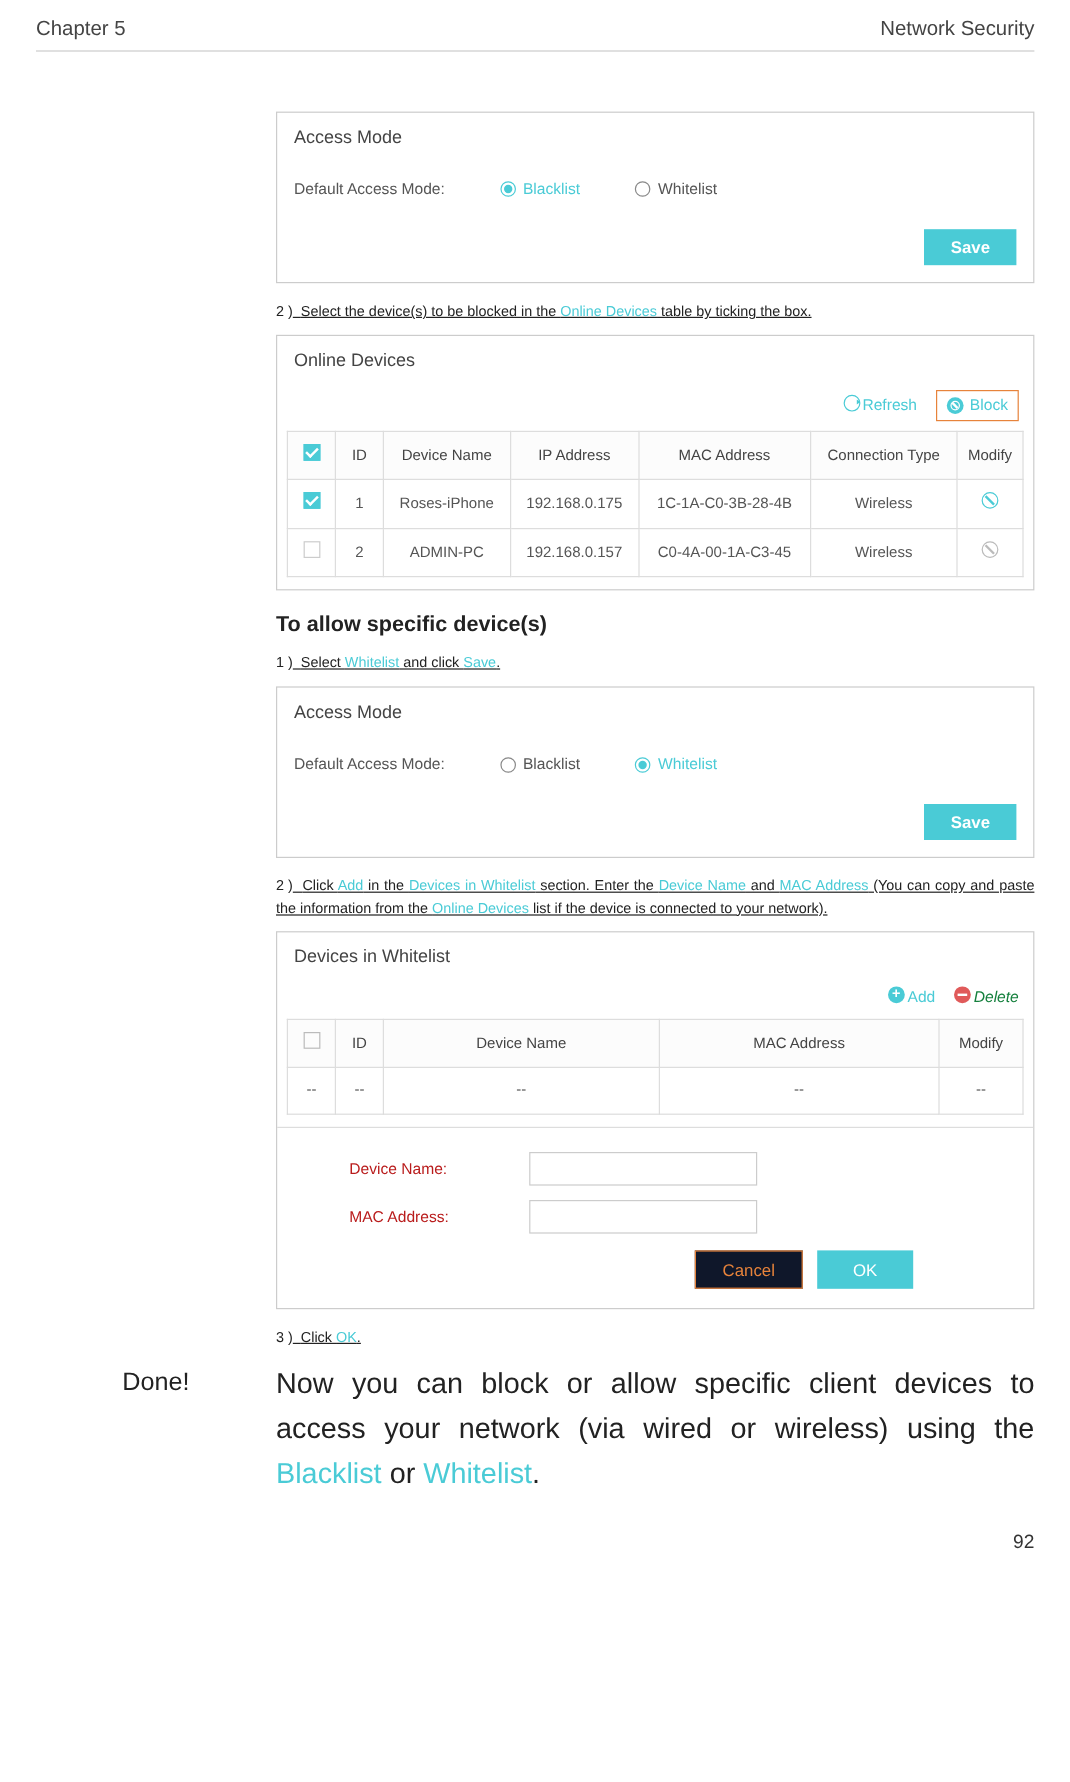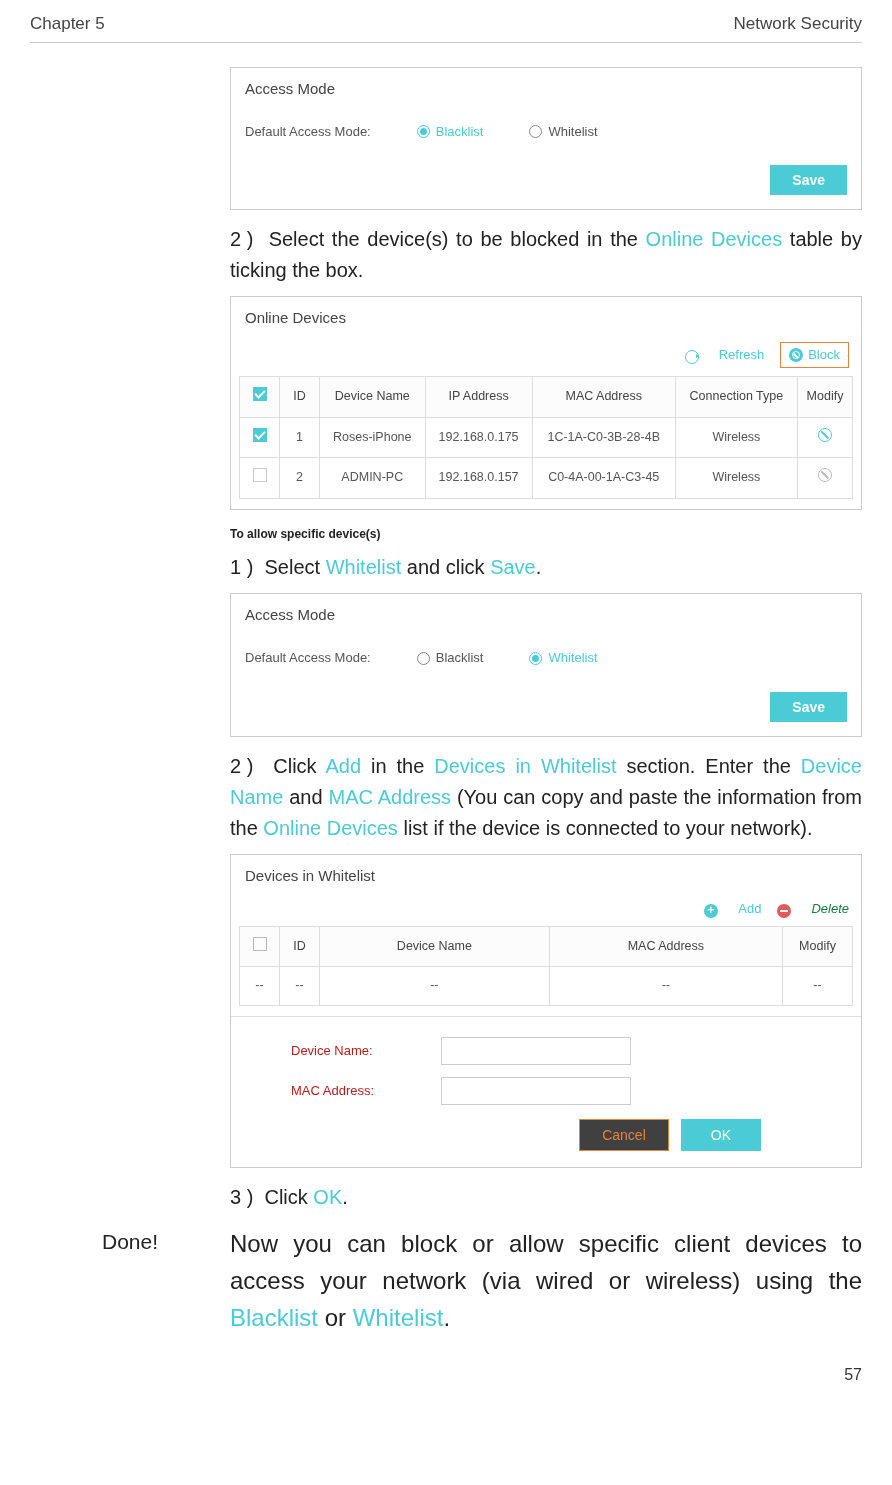--- a/index.html
+++ b/index.html
@@ -16,21 +16,21 @@
     display: flex;
     justify-content: space-between;
     border-bottom: 1px solid #ccc;
     padding-bottom: 6px;
     font-size: 17px;
     color: #444;
     font-weight: 300;
   }
   .content-col {
     margin-left: 200px;
-    margin-top: 24px;
+    margin-top: 50px;
   }
   .done-row {
     display: flex;
     margin-top: 12px;
   }
   .done-label {
     width: 200px;
     flex-shrink: 0;
     font-size: 21px;
     font-weight: 400;
@@ -86,34 +86,35 @@
     content:""; position:absolute; left:2px; top:2px; width:7px; height:7px;
     border-radius:50%; background:#4acbd6;
   }
   .radio.selected .lbl { color:#4acbd6; }
   .save-row { display:flex; justify-content:flex-end; padding: 0 14px 14px 0; }
   .btn-save {
     background:#4acbd6; color:#fff; border:none; padding:7px 22px;
     font-size:14px; font-weight:600; cursor:pointer;
   }
   .instr {
-    font-size: 20px;
+    font-size: 12px;
     line-height: 1.55;
     margin-bottom: 10px;
     text-align: justify;
     font-weight: 300;
+    text-decoration: underline;
   }
   .instr .num { display:inline-block; }
   .teal { color: #4acbd6; }
-  .h-allow { font-size:12px; font-weight:600; margin: 16px 0 10px 0; }
+  .h-allow { font-size:18px; font-weight:600; margin: 16px 0 10px 0; }
   .toolbar {
     display:flex; justify-content:flex-end; gap:16px; padding:8px 12px;
     font-size:13px; align-items:center;
   }
-  .tool-item { display:inline-flex; align-items:flex-end; gap:20px; }
+  .tool-item { display:inline-flex; align-items:flex-start; gap:2px; }
   .tool-teal { color:#4acbd6; }
   .tool-red { color:#15803d;font-style:italic; }
   .block-box { border:1px solid #e7833b; padding:3px 8px; display:inline-flex; align-items:center; gap:5px; }
   .icon-circle {
     width:14px; height:14px; border-radius:50%; display:inline-block; position:relative;
   }
   .icon-refresh { border:1.5px solid #4acbd6; }
   .icon-refresh::after { content:""; position:absolute; right:-1px; top:3px; width:0;height:0;
     border-left:3px solid #4acbd6; border-top:2px solid transparent; border-bottom:2px solid transparent; }
   .icon-block { background:#4acbd6; }
@@ -151,21 +152,21 @@
   .whitelist-table th, .whitelist-table td { padding:12px 8px; }
   .form-area {
     border-top:1px solid #ddd; padding:20px 60px 16px 60px;
   }
   .form-row { display:flex; align-items:center; margin-bottom:12px; }
   .form-row .flabel { width:150px; font-size:13px; color:#b91c1c; }
   .form-row input {
     border:1px solid #ccc; height:28px; width:190px; padding:0 8px; font-size:13px;
   }
   .form-btns { display:flex; justify-content:flex-end; gap:12px; padding-right:40px; margin-top:14px; }
-  .btn-cancel { background:#404040; border:1px solid #e7833b; color:#e7833b; padding:7px 22px; font-size:14px; cursor:pointer; }
+  .btn-cancel { background:#0f172a; border:1px solid #e7833b; color:#e7833b; padding:7px 22px; font-size:14px; cursor:pointer; }
   .btn-ok { background:#4acbd6; border:none; color:#fff; padding:7px 30px; font-size:14px; cursor:pointer; }
   .empty-chk { width:14px; height:14px; border:1px solid #bbb; display:inline-block; }
 </style>
 </head>
 <body>
 
 <div class="page-header">
   <span>Chapter 5</span>
   <span>Network Security</span>
 </div>
@@ -328,13 +329,13 @@
 
 </div>
 
 <div class="done-row">
   <div class="done-label">Done!</div>
   <div class="done-text">
     <span>Now you can block or allow specific client devices to access your network (via wired or wireless) using the </span><span class="teal">Blacklist</span><span> or </span><span class="teal">Whitelist</span><span>.</span>
   </div>
 </div>
 
-<div class="page-number">57</div>
+<div class="page-number">92</div>
 
 </body></html>

